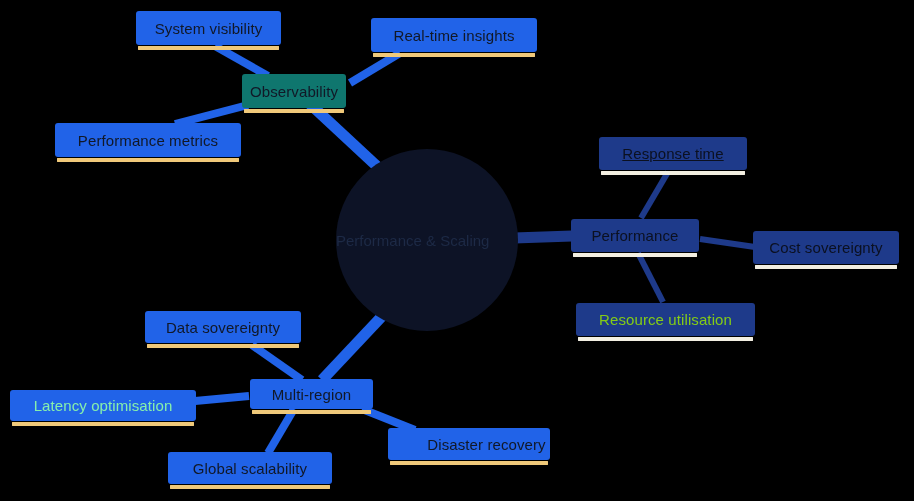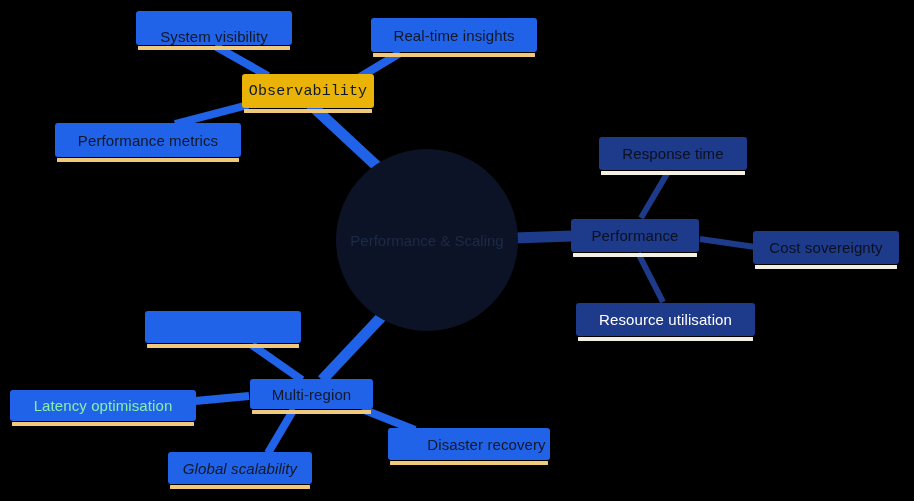--- a/index.html
+++ b/index.html
@@ -8,21 +8,21 @@
   svg#edges{position:absolute;left:0;top:0;width:914px;height:501px;}
   .node{position:absolute;box-sizing:border-box;display:flex;align-items:center;justify-content:center;
         border-radius:3px;font-size:15px;letter-spacing:.1px;white-space:nowrap;}
   .node .lbl{position:relative;z-index:2;}
   .node::after{content:"";position:absolute;left:2px;right:2px;bottom:-5px;height:4px;border-radius:1px;}
   .br-bright{background:#2163e8;color:#111827;}
   .br-bright::after{background:#f0c97a;}
   .br-dark{background:#1e3a8a;color:#0b1020;}
   .br-dark::after{background:#f3efe2;}
   #center-node{position:absolute;border-radius:50%;background:#0d1326;display:flex;align-items:center;
-     justify-content:center;color:#1d2a46;font-size:15px;white-space:nowrap;z-index:3;}
+     color:#1d2a46;font-size:15px;white-space:nowrap;z-index:3;}
 </style>
 </head>
 <body>
 
 <div id="canvas" style="background: rgb(0, 0, 0);">
   <svg id="edges">
       <line x1="381" y1="170" x2="310" y2="104" stroke="#2163e8" stroke-width="11" stroke-linecap="butt"></line>
       <line x1="268" y1="76" x2="215" y2="46" stroke="#2163e8" stroke-width="8" stroke-linecap="butt"></line>
       <line x1="350" y1="83" x2="400" y2="53" stroke="#2163e8" stroke-width="8" stroke-linecap="butt"></line>
       <line x1="248" y1="105" x2="175" y2="124" stroke="#2163e8" stroke-width="8" stroke-linecap="butt"></line>
@@ -30,64 +30,65 @@
       <line x1="641" y1="218" x2="668" y2="172" stroke="#1e3a8a" stroke-width="6" stroke-linecap="butt"></line>
       <line x1="700" y1="239" x2="755" y2="247" stroke="#1e3a8a" stroke-width="6" stroke-linecap="butt"></line>
       <line x1="638" y1="253" x2="663" y2="302" stroke="#1e3a8a" stroke-width="6" stroke-linecap="butt"></line>
       <line x1="386" y1="312" x2="322" y2="380" stroke="#2163e8" stroke-width="11" stroke-linecap="butt"></line>
       <line x1="302" y1="380" x2="252" y2="345" stroke="#2163e8" stroke-width="8" stroke-linecap="butt"></line>
       <line x1="249" y1="396" x2="195" y2="401" stroke="#2163e8" stroke-width="8" stroke-linecap="butt"></line>
       <line x1="294" y1="409" x2="268" y2="453" stroke="#2163e8" stroke-width="8" stroke-linecap="butt"></line>
       <line x1="362" y1="409" x2="415" y2="430" stroke="#2163e8" stroke-width="8" stroke-linecap="butt"></line>
     </svg>
   <div id="node-layer">
-      <div class="node br-bright" style="left: 242px; top: 74px; width: 132px; height: 34px; background: #eab308; color: rgb(17, 24, 39); font-family: Liberation Mono, monospace;">
+      <div class="node br-bright" style="left: 242px; top: 74px; width: 104px; height: 34px; background: #0f766e; color: rgb(17, 24, 39);">
         <i style="position: absolute; left: 2px; right: 2px; bottom: -5px; height: 4px; border-radius: 1px; background: rgb(240, 201, 122);"></i>
         <span class="lbl">Observability</span>
       </div>
-      <div class="node br-bright" style="left: 136px; top: 11px; width: 156px; height: 34px; background: rgb(33, 99, 232); color: rgb(17, 24, 39); align-items: flex-end;">
+      <div class="node br-bright" style="left: 136px; top: 11px; width: 145px; height: 34px; background: rgb(33, 99, 232); color: rgb(17, 24, 39);">
         <i style="position: absolute; left: 2px; right: 2px; bottom: -5px; height: 4px; border-radius: 1px; background: rgb(240, 201, 122);"></i>
         <span class="lbl">System visibility</span>
       </div>
       <div class="node br-bright" style="left: 355px; top: 18px; width: 166px; height: 34px; background: rgb(33, 99, 232); color: rgb(17, 24, 39); margin-left: 16px;">
         <i style="position: absolute; left: 2px; right: 2px; bottom: -5px; height: 4px; border-radius: 1px; background: rgb(240, 201, 122);"></i>
         <span class="lbl">Real-time insights</span>
       </div>
       <div class="node br-bright" style="left: 55px; top: 123px; width: 186px; height: 34px; background: rgb(33, 99, 232); color: rgb(17, 24, 39);">
         <i style="position: absolute; left: 2px; right: 2px; bottom: -5px; height: 4px; border-radius: 1px; background: rgb(240, 201, 122);"></i>
         <span class="lbl">Performance metrics</span>
       </div>
       <div class="node br-dark" style="left: 571px; top: 219px; width: 128px; height: 33px; background: rgb(30, 58, 138); color: rgb(11, 16, 32);">
         <i style="position: absolute; left: 2px; right: 2px; bottom: -5px; height: 4px; border-radius: 1px; background: rgb(243, 239, 226);"></i>
         <span class="lbl">Performance</span>
       </div>
-      <div class="node br-dark" style="left: 599px; top: 137px; width: 148px; height: 33px; background: rgb(30, 58, 138); color: rgb(11, 16, 32);">
+      <div class="node br-dark" style="left: 599px; top: 137px; width: 148px; height: 33px; background: rgb(30, 58, 138); color: rgb(11, 16, 32); text-decoration: underline;">
         <i style="position: absolute; left: 2px; right: 2px; bottom: -5px; height: 4px; border-radius: 1px; background: rgb(243, 239, 226);"></i>
         <span class="lbl">Response time</span>
       </div>
       <div class="node br-dark" style="left: 753px; top: 231px; width: 146px; height: 33px; background: rgb(30, 58, 138); color: rgb(11, 16, 32);">
         <i style="position: absolute; left: 2px; right: 2px; bottom: -5px; height: 4px; border-radius: 1px; background: rgb(243, 239, 226);"></i>
         <span class="lbl">Cost sovereignty</span>
       </div>
-      <div class="node br-dark" style="left: 576px; top: 303px; width: 179px; height: 33px; background: rgb(30, 58, 138); color: #ffffff;">
+      <div class="node br-dark" style="left: 576px; top: 303px; width: 179px; height: 33px; background: rgb(30, 58, 138); color: #84cc16;">
         <i style="position: absolute; left: 2px; right: 2px; bottom: -5px; height: 4px; border-radius: 1px; background: rgb(243, 239, 226);"></i>
         <span class="lbl">Resource utilisation</span>
       </div>
       <div class="node br-bright" style="left: 250px; top: 379px; width: 123px; height: 30px; background: rgb(33, 99, 232); color: rgb(17, 24, 39);">
         <i style="position: absolute; left: 2px; right: 2px; bottom: -5px; height: 4px; border-radius: 1px; background: rgb(240, 201, 122);"></i>
         <span class="lbl">Multi-region</span>
       </div>
       <div class="node br-bright" style="left: 145px; top: 311px; width: 156px; height: 32px; background: rgb(33, 99, 232); color: rgb(17, 24, 39);">
         <i style="position: absolute; left: 2px; right: 2px; bottom: -5px; height: 4px; border-radius: 1px; background: rgb(240, 201, 122);"></i>
+        <span class="lbl">Data sovereignty</span>
       </div>
       <div class="node br-bright" style="left: 10px; top: 390px; width: 186px; height: 31px; background: rgb(33, 99, 232); color: #86efac;">
         <i style="position: absolute; left: 2px; right: 2px; bottom: -5px; height: 4px; border-radius: 1px; background: rgb(240, 201, 122);"></i>
         <span class="lbl">Latency optimisation</span>
       </div>
-      <div class="node br-bright" style="left: 168px; top: 452px; width: 144px; height: 32px; background: rgb(33, 99, 232); color: rgb(17, 24, 39); font-style: italic;">
+      <div class="node br-bright" style="left: 168px; top: 452px; width: 164px; height: 32px; background: rgb(33, 99, 232); color: rgb(17, 24, 39);">
         <i style="position: absolute; left: 2px; right: 2px; bottom: -5px; height: 4px; border-radius: 1px; background: rgb(240, 201, 122);"></i>
         <span class="lbl">Global scalability</span>
       </div>
       <div class="node br-bright" style="left: 388px; top: 428px; width: 162px; height: 32px; background: rgb(33, 99, 232); color: rgb(17, 24, 39); padding-left: 35px;">
         <i style="position: absolute; left: 2px; right: 2px; bottom: -5px; height: 4px; border-radius: 1px; background: rgb(240, 201, 122);"></i>
         <span class="lbl">Disaster recovery</span>
       </div>
     </div>
   <div id="center-node" style="left: 336px; top: 149px; height: 182px; width: 182px; background: rgb(13, 19, 38); color: rgb(29, 42, 70);">
     <span>Performance &amp; Scaling</span>

